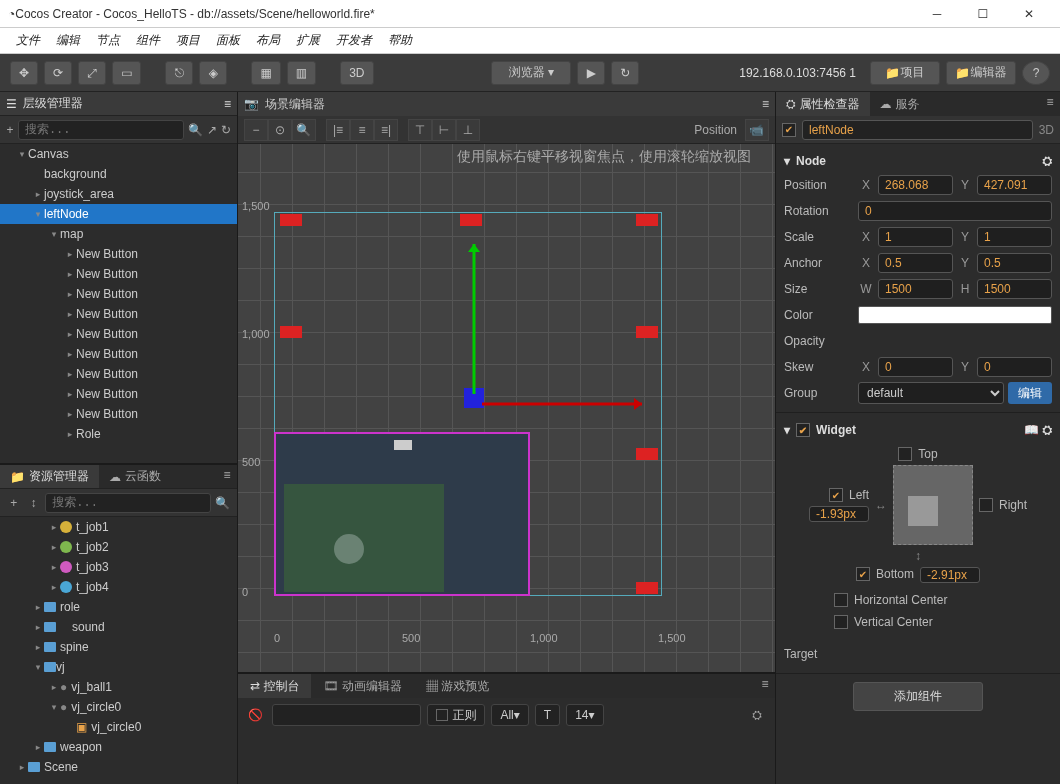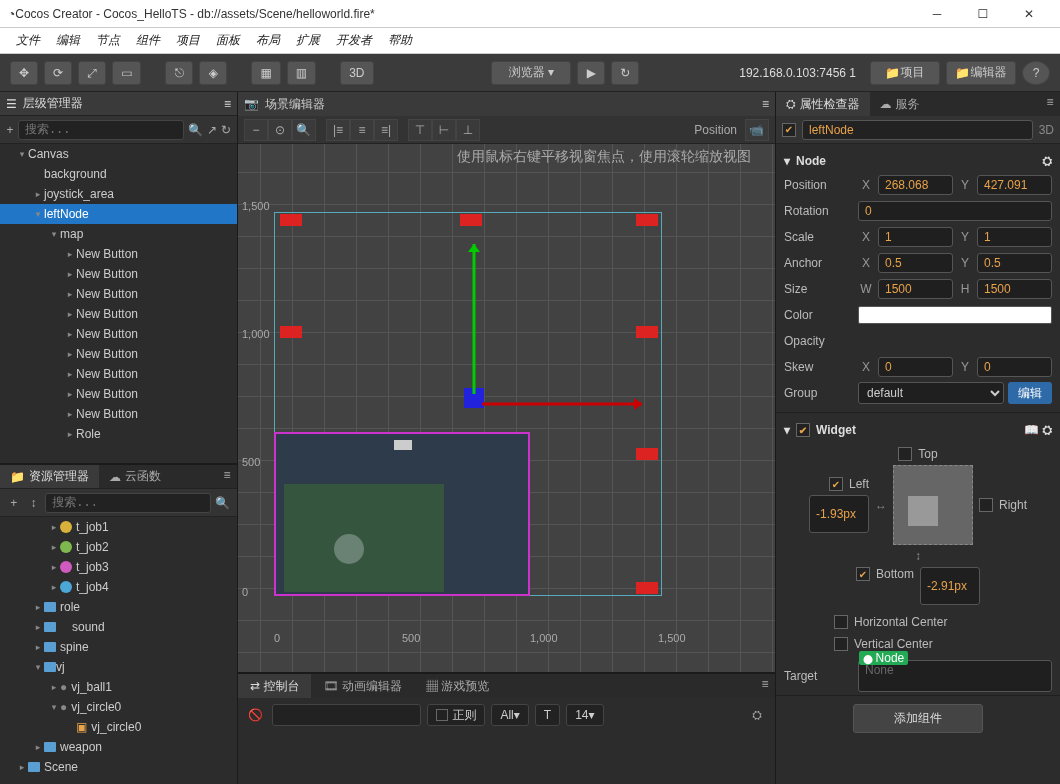--- a/index.html
+++ b/index.html
@@ -63,21 +63,21 @@
 .proprow .label { width: 70px; color: #bbb; }
 .proprow .xy { width: 16px; color: #999; text-align: center; }
 .proprow input { flex: 1; background: #1f1f1f; border: 1px solid #555; color: #e8a24a; padding: 2px 6px; height: 20px; border-radius: 3px; min-width: 0; }
 .proprow .colorsw { flex: 1; height: 18px; background: #fff; border: 1px solid #555; border-radius: 2px; }
 .proprow select { flex: 1; background: #1f1f1f; border: 1px solid #555; color: #ccc; padding: 2px 4px; height: 22px; border-radius: 3px; }
 .btn-blue { background: #2f6aa8; color: #fff; padding: 3px 10px; border-radius: 3px; border: none; height: 22px; }
 .widgetbox { display: flex; flex-direction: column; align-items: center; gap: 4px; padding: 6px 0; }
 .widget-mid { display: flex; align-items: center; gap: 6px; }
 .anchor-diagram { width: 80px; height: 80px; border: 1px dashed #888; background: #666; position: relative; }
 .anchor-diagram .inner { position: absolute; width: 30px; height: 30px; background: #999; left: 14px; top: 30px; }
-.alignval { background: #1f1f1f; border: 1px solid #555; color: #e8a24a; padding: 2px 6px; height: 38px; border-radius: 3px; width: 60px; }
+.alignval { background: #1f1f1f; border: 1px solid #555; color: #e8a24a; padding: 2px 6px; height: 16px; border-radius: 3px; width: 60px; }
 .checkrow { display: flex; align-items: flex-start; gap: 6px; }
 .addcomp { background: #444; color: #ddd; padding: 5px 40px; border: 1px solid #555; border-radius: 3px; display: block; margin: 8px auto; }
 .hint { position: absolute; top: 4px; right: 24px; color: #aaa; font-size: 14px; }
 </style>
 </head>
 <body>
 
 <div class="titlebar">
   <span>◔</span>
   <span>Cocos Creator - Cocos_HelloTS - db://assets/Scene/helloworld.fire*</span>
@@ -512,18 +512,17 @@
       <div class="checkrow" style="padding:4px 0 4px 50px">
           <div class="checkbox"></div>
           <span>Horizontal Center</span>
         </div>
       <div class="checkrow" style="padding:4px 0 4px 50px">
           <div class="checkbox"></div>
           <span>Vertical Center</span>
         </div>
       <div class="proprow" style="margin-top:8px">
           <span class="label">Target</span>
-          <div style="flex:1;background:#1f1f1f;border:1px solid #555;border-radius:3px;padding:2px 6px;position:relative;height:32px"><div style="position:absolute;top:-10px;left:0;background:#2a5;color:#fff;font-size:9px;padding:0 4px;border-radius:2px">⬤ <span>Node</span></div><span style="color:#666">None</span></div>
         </div>
     </div>
     <button class="addcomp">添加组件</button>
   </div>
 </div>
 
 </body></html>

